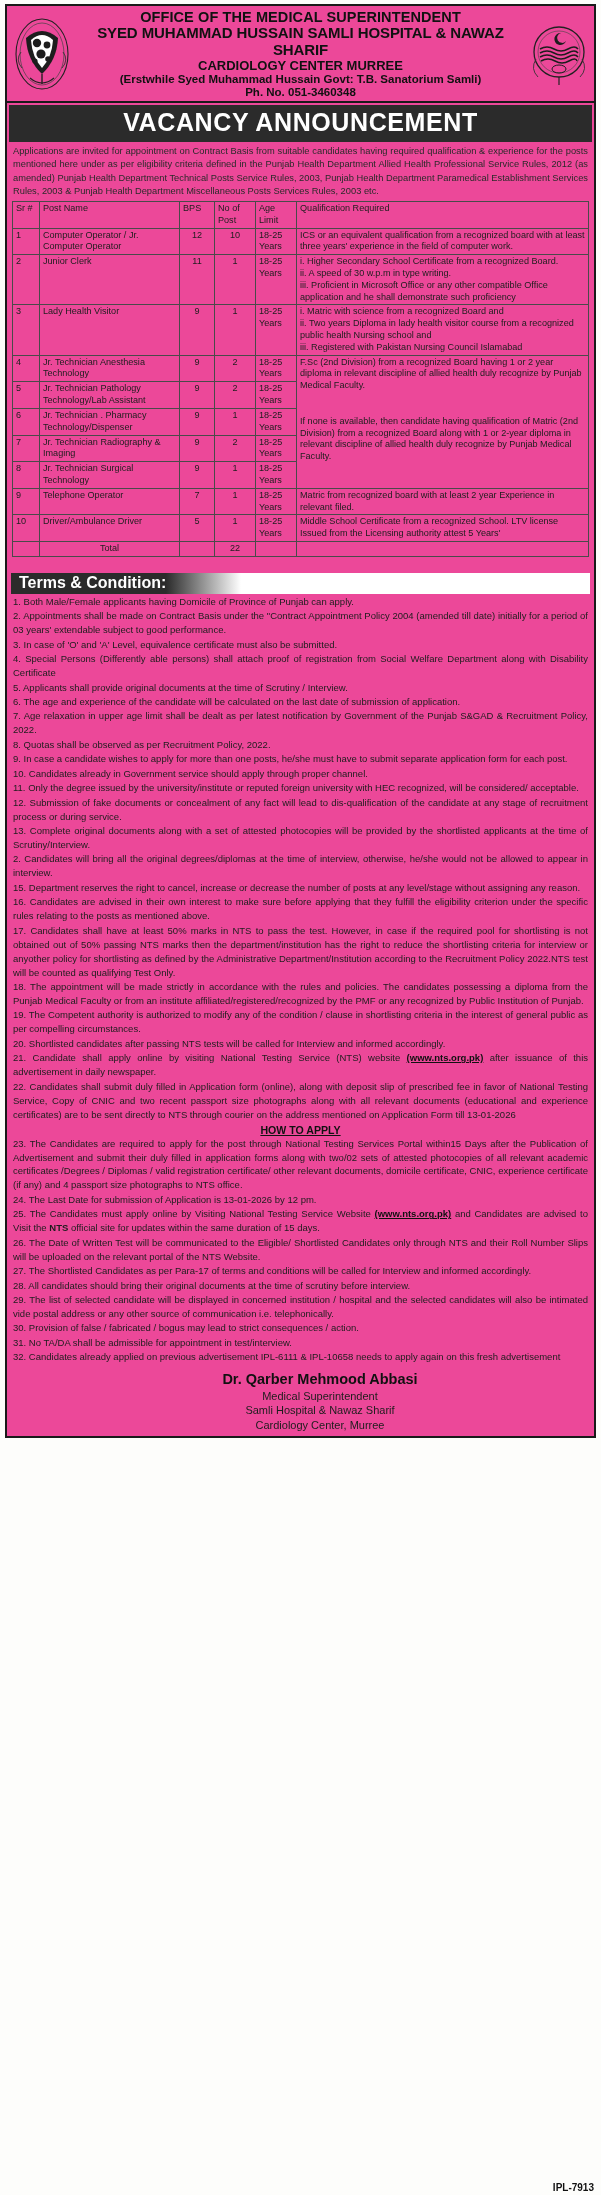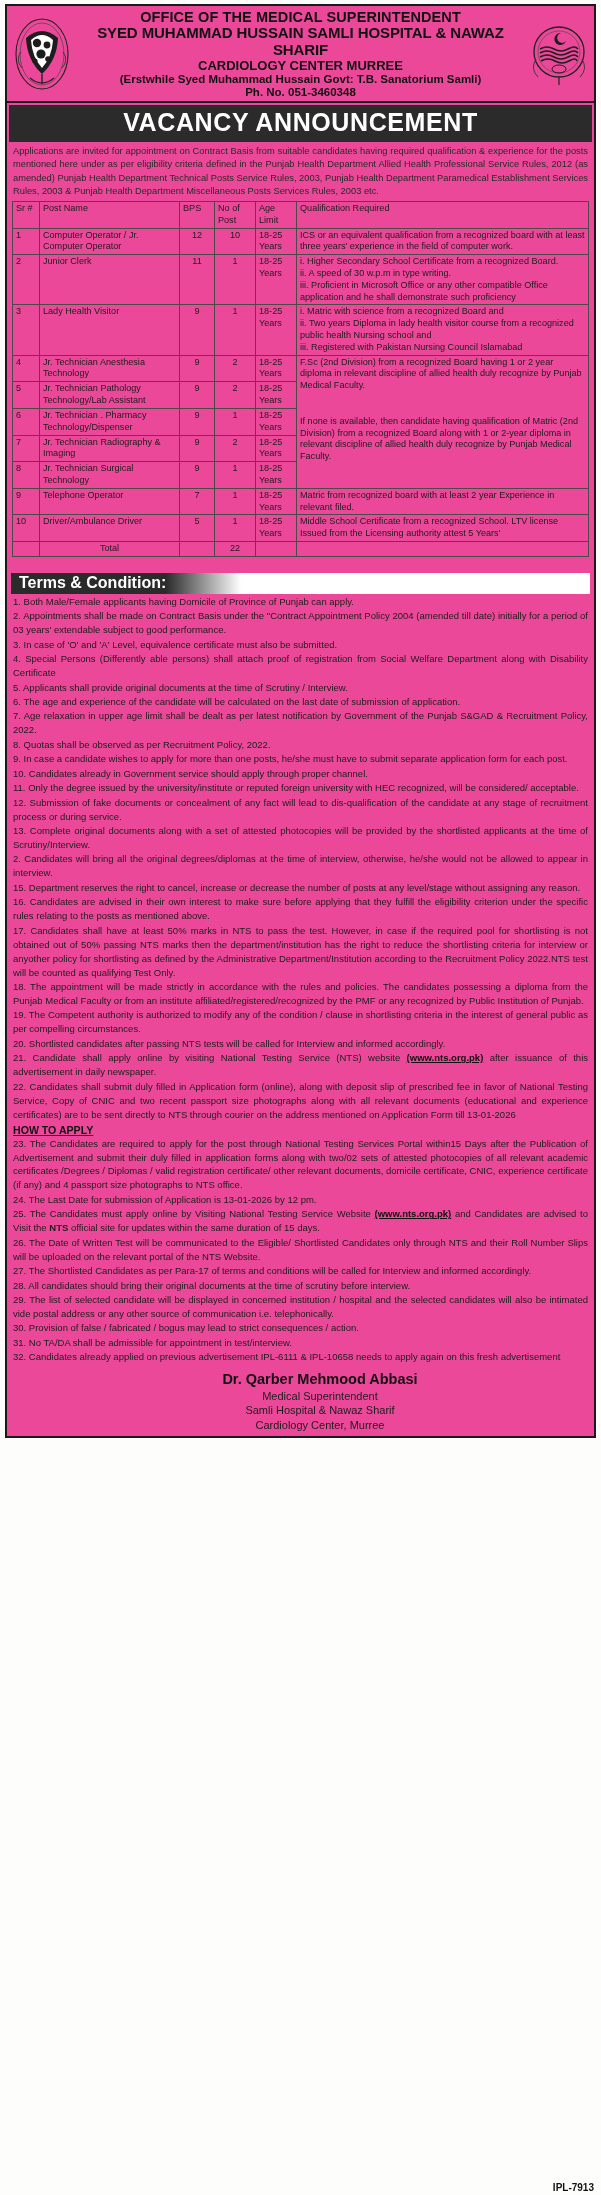--- a/index.html
+++ b/index.html
@@ -129,20 +129,21 @@
     text-align:justify;
     margin:0 0 0.5px 0;
     color:#1d1d1d;
   }
   .sub-head{
     font-size:10.6px;
     font-weight:bold;
     text-decoration:underline;
     margin:2px 0 1px 0;
     color:#111;
+    text-align:center;
   }
   .b{font-weight:bold;}
   .ub{font-weight:bold;text-decoration:underline;}
 
   
   .sign{
     text-align:center;
     margin:6px 0 0 0;
     line-height:1.3;
     padding-bottom:4px;

